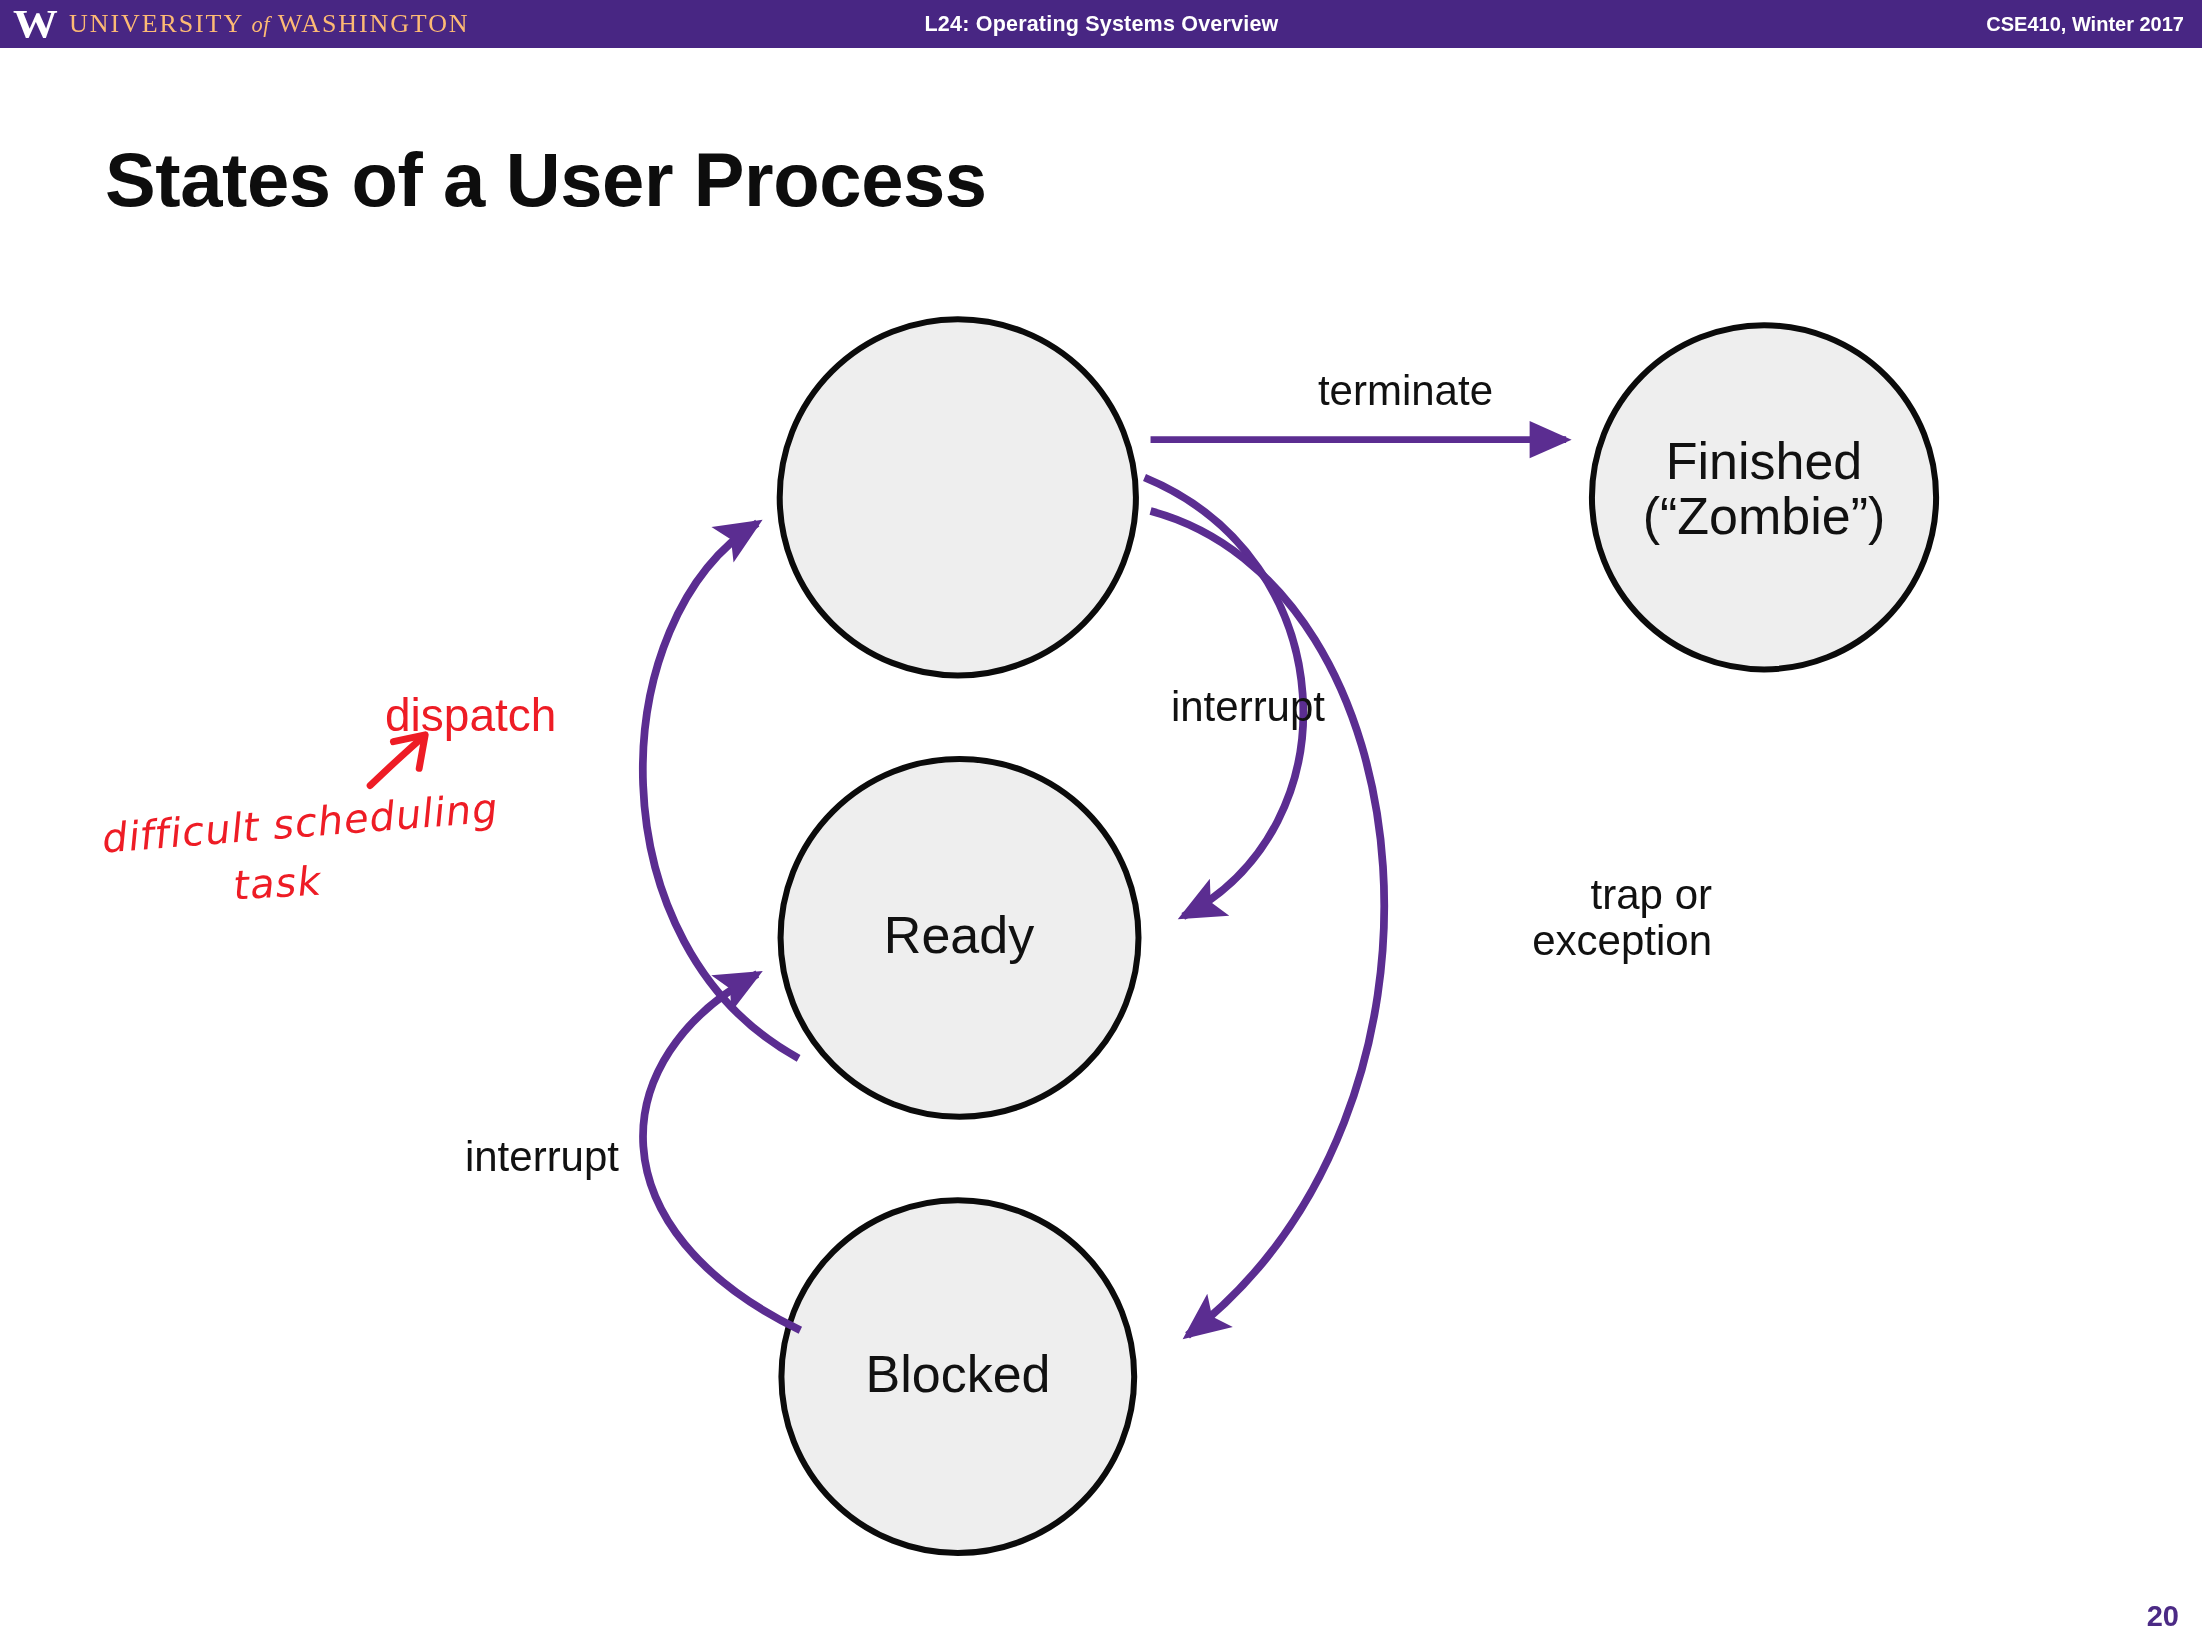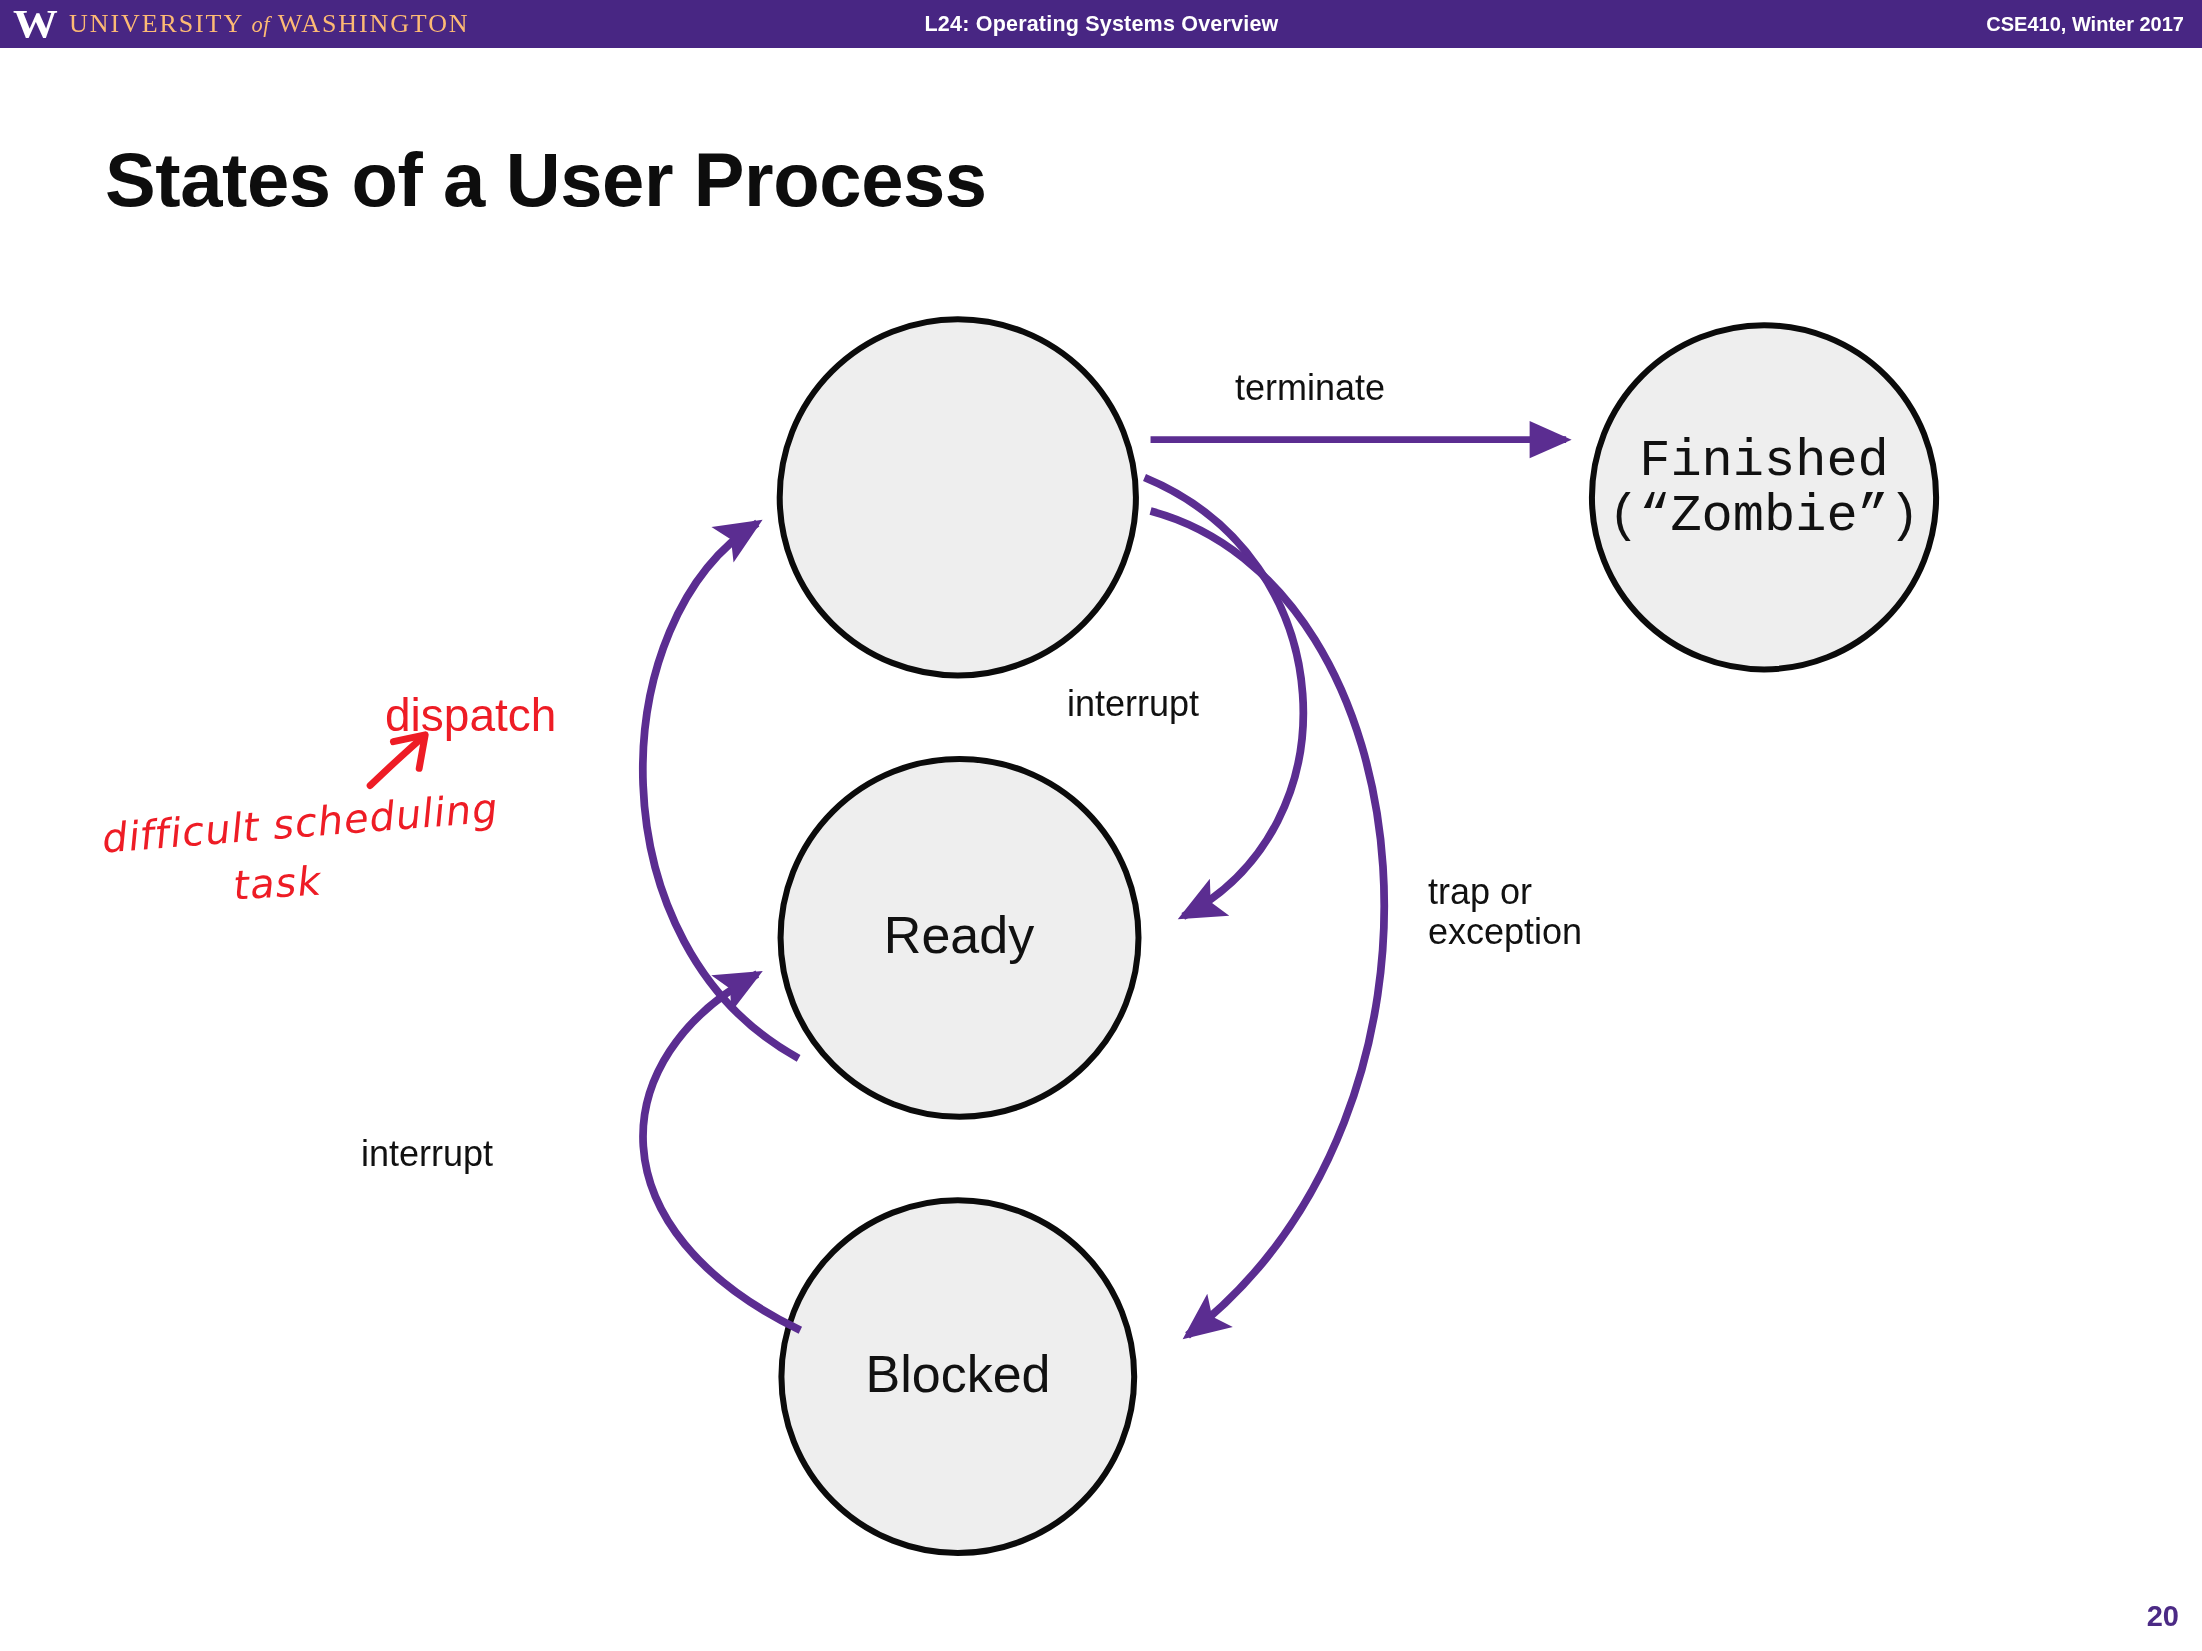--- a/index.html
+++ b/index.html
@@ -116,24 +116,24 @@
     font-size: 52px;
     line-height: 1.08;
     white-space: nowrap;
     pointer-events: none;
   }
   .node-label.two-line { line-height: 1.06; }
 
   .edge-label {
     position: absolute;
     color: #111111;
-    font-size: 36px;
+    font-size: 42px;
     line-height: 1.1;
     white-space: nowrap;
-    text-align: left;
+    text-align: right;
   }
 
   
   .ann-dispatch {
     position: absolute;
     left: 385px;
     top: 688px;
     color: #ee1c25;
     font-size: 46px;
     white-space: nowrap;
@@ -202,21 +202,21 @@
     <path d="M 928 1230 C 690 1100 700 720 880 608" fill="none" stroke="#5b2d91" stroke-width="9" marker-end="url(#arrowhead)"></path>
 
     <path d="M 930 1546 C 690 1430 700 1230 880 1132" fill="none" stroke="#5b2d91" stroke-width="9" marker-end="url(#arrowhead)"></path>
 
     <path d="M 1330 555 C 1560 650 1575 960 1375 1065" fill="none" stroke="#5b2d91" stroke-width="9" marker-end="url(#arrowhead)"></path>
 
     <path d="M 1337 594 C 1660 680 1720 1290 1380 1552" fill="none" stroke="#5b2d91" stroke-width="9" marker-end="url(#arrowhead)"></path>
   </svg>
 
 
-  <div class="node-label two-line" style="left:1592px; top:434px; width:344px;font-family:Liberation Mono, monospace;">
+  <div class="node-label two-line" style="left:1592px; top:434px; width:344px;">
     <div>Finished</div>
     <div>(“Zombie”)</div>
   </div>
 
   <div class="node-label" style="left:787px; top:907px; width:344px;">Ready</div>
 
   <div class="node-label" style="left:786px; top:1346px; width:344px;">Blocked</div>
 
   <div class="edge-label" style="left:1235px; top:368px; width:258px;">terminate</div>
 

